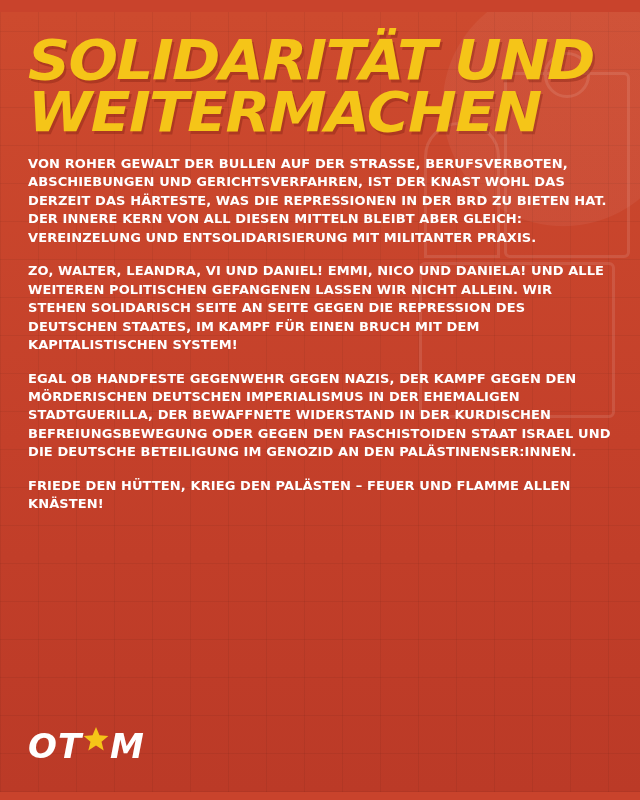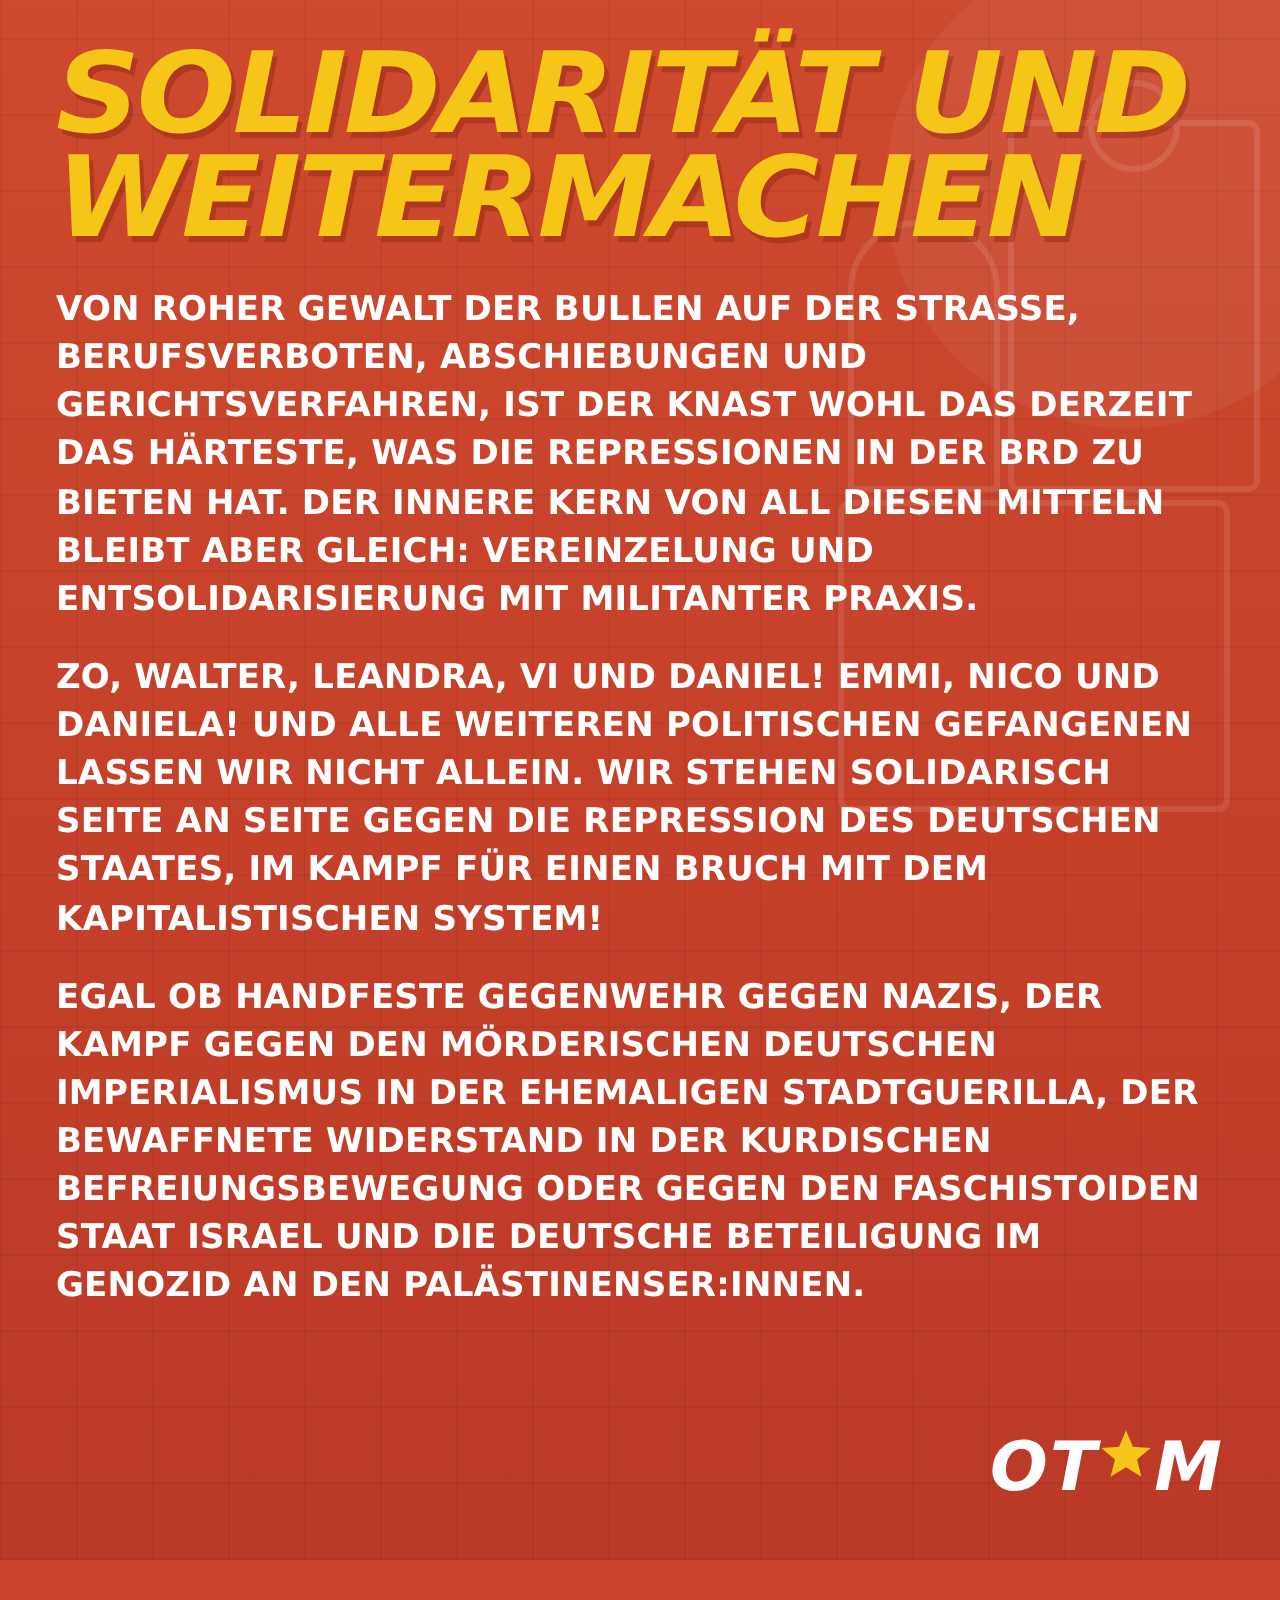--- a/index.html
+++ b/index.html
@@ -16,20 +16,21 @@
   .poster {
     position: relative;
     width: 640px;
     height: 780px;
     background:
       radial-gradient(circle at 88% 12%, rgba(255,255,255,0.05) 0 120px, rgba(0,0,0,0) 121px),
       repeating-linear-gradient(0deg, rgba(0,0,0,0.05) 0 1px, rgba(0,0,0,0) 1px 38px),
       repeating-linear-gradient(90deg, rgba(0,0,0,0.05) 0 1px, rgba(0,0,0,0) 1px 38px),
       linear-gradient(180deg, #cd4a2e 0%, #c4402a 55%, #bb3a27 100%);
     overflow: hidden;
+    margin-top: 12px;
   }
   
   .watermark {
     position: absolute;
     right: -10px;
     top: 40px;
     width: 260px;
     height: 420px;
     opacity: 0.10;
     pointer-events: none;
@@ -70,35 +71,35 @@
   }
   .headline .line {
     display: block;
     white-space: nowrap;
   }
 
   .body {
     color: #ffffff;
     font-family: "DejaVu Sans", sans-serif;
     font-weight: bold;
-    font-size: 17px;
+    font-size: 13px;
     line-height: 1.42;
     letter-spacing: 0.1px;
     text-transform: uppercase;
   }
   .body p {
     margin: 0 0 15px 0;
   }
 
   .footer {
     margin-top: auto;
     padding-bottom: 26px;
     display: flex;
     align-items: center;
-    justify-content: flex-end;
+    justify-content: flex-start;
     gap: 0;
   }
   .logo-text {
     color: #ffffff;
     font-family: "DejaVu Sans", sans-serif;
     font-weight: bold;
     font-style: italic;
     font-size: 34px;
     letter-spacing: 1px;
   }
@@ -127,20 +128,21 @@
 
     <h1 class="headline">
       <span class="line">SOLIDARITÄT UND</span>
       <span class="line">WEITERMACHEN</span>
     </h1>
 
     <div class="body">
       <p>VON ROHER GEWALT DER BULLEN AUF DER STRASSE, BERUFSVERBOTEN, ABSCHIEBUNGEN UND GERICHTSVERFAHREN, IST DER KNAST WOHL DAS DERZEIT DAS HÄRTESTE, WAS DIE REPRESSIONEN IN DER BRD ZU BIETEN HAT. DER INNERE KERN VON ALL DIESEN MITTELN BLEIBT ABER GLEICH: VEREINZELUNG UND ENTSOLIDARISIERUNG MIT MILITANTER PRAXIS.</p>
       <p>ZO, WALTER, LEANDRA, VI UND DANIEL! EMMI, NICO UND DANIELA! UND ALLE WEITEREN POLITISCHEN GEFANGENEN LASSEN WIR NICHT ALLEIN. WIR STEHEN SOLIDARISCH SEITE AN SEITE GEGEN DIE REPRESSION DES DEUTSCHEN STAATES,  IM KAMPF FÜR EINEN BRUCH MIT DEM KAPITALISTISCHEN SYSTEM!</p>
       <p>EGAL OB HANDFESTE GEGENWEHR GEGEN NAZIS, DER KAMPF GEGEN DEN MÖRDERISCHEN DEUTSCHEN IMPERIALISMUS IN DER EHEMALIGEN STADTGUERILLA, DER BEWAFFNETE WIDERSTAND IN DER KURDISCHEN BEFREIUNGSBEWEGUNG ODER GEGEN DEN FASCHISTOIDEN STAAT ISRAEL UND DIE DEUTSCHE BETEILIGUNG IM GENOZID AN DEN PALÄSTINENSER:INNEN.</p>
+      <p>FRIEDE DEN HÜTTEN, KRIEG DEN PALÄSTEN – FEUER UND FLAMME ALLEN KNÄSTEN!</p>
     </div>
 
     <div class="footer">
       <span class="logo-text">OT</span>
       <span class="logo-star">
         <svg width="26" height="26" viewBox="0 0 24 24" aria-hidden="true">
           <polygon points="12,1 15.2,8.6 23.4,9.2 17.1,14.5 19.1,22.5 12,18.1 4.9,22.5 6.9,14.5 0.6,9.2 8.8,8.6" fill="#f5c518"></polygon>
         </svg>
       </span>
       <span class="logo-text">M</span>

